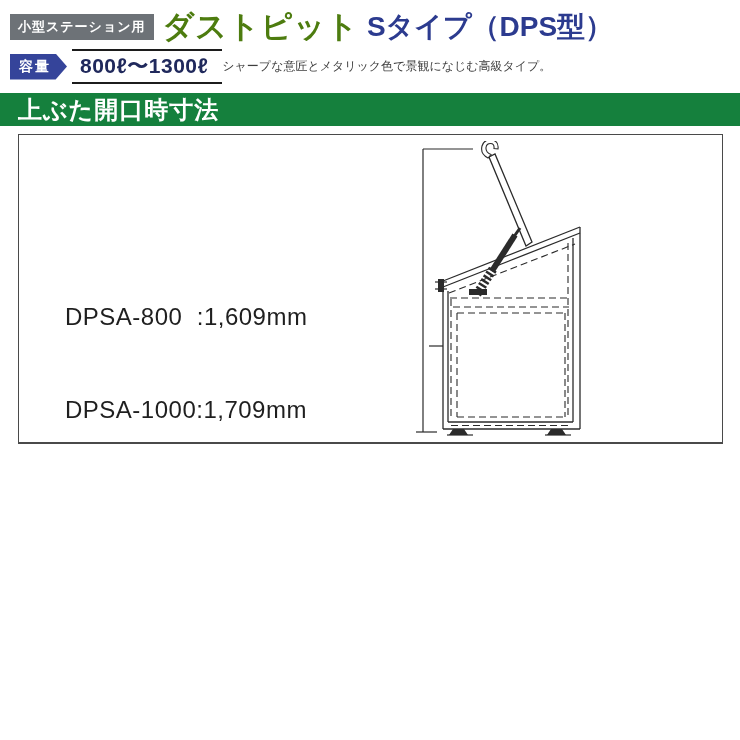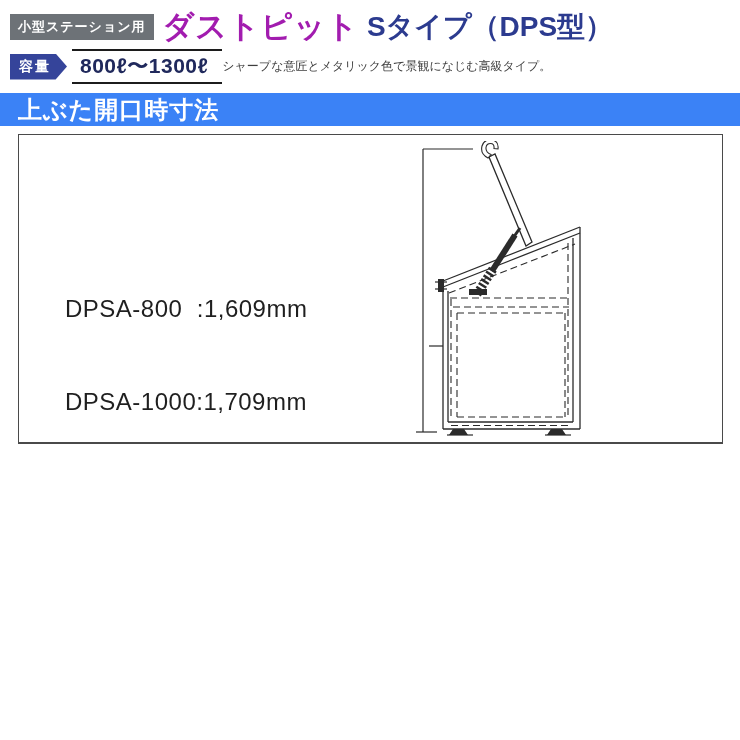--- a/index.html
+++ b/index.html
@@ -4,48 +4,48 @@
 <style>
   html,body{margin:0;padding:0;background:#ffffff;}
   body{width:740px;height:740px;position:relative;overflow:hidden;
        font-family:"Liberation Sans", sans-serif;color:#2b2b2b;}
   .page{position:absolute;inset:0;width:740px;height:740px;background:#fff;}
 
   
   .title-row{position:absolute;top:6px;left:10px;display:flex;align-items:center;}
   .category-badge{background:#6d7277;color:#fff;font-size:13px;font-weight:bold;
       padding:4px 8px;letter-spacing:1px;white-space:nowrap;}
-  .brand{color:#a21caf;font-size:31px;font-weight:bold;margin-left:9px;
+  .brand{color:#4d7c0f;font-size:31px;font-weight:bold;margin-left:9px;
       letter-spacing:1px;white-space:nowrap;}
   .product-type{color:#2c3b8f;font-size:28px;font-weight:bold;margin-left:8px;
       white-space:nowrap;}
   .material-badge{background:#8d9093;color:#fff;border-radius:5px;margin-left:14px;
       text-align:center;padding:3px 9px;line-height:1.2;}
   .material-badge .l1{font-size:12px;font-weight:bold;display:block;}
   .material-badge .l2{font-size:10px;display:block;}
 
   
   .capacity-row{position:absolute;top:49px;left:10px;display:flex;align-items:center;}
   .capacity-badge{background:#35449a;color:#fff;font-size:14px;font-weight:bold;
       padding:4px 16px 4px 9px;letter-spacing:2px;white-space:nowrap;
       clip-path:polygon(0 0,80% 0,100% 50%,80% 100%,0 100%);}
   .capacity-range{margin-left:5px;border-top:2px solid #1c1c1c;border-bottom:2px solid #1c1c1c;
       padding:1px 14px 2px 8px;font-size:21px;font-weight:bold;color:#20295c;
       white-space:nowrap;letter-spacing:0.5px;text-align:center;}
   .tagline{font-size:12px;color:#3e3e3e;white-space:nowrap;}
 
   
-  .section-bar{position:absolute;top:93px;left:0;width:740px;height:33px;background:#3b82f6;
+  .section-bar{position:absolute;top:93px;left:0;width:740px;height:33px;background:#15803d;
       color:#fff;font-size:24px;font-weight:bold;line-height:33px;padding-left:18px;
       box-sizing:border-box;letter-spacing:1px;}
 
   
   .diagram-box{position:absolute;top:134px;left:18px;width:705px;height:310px;
       border:1px solid #4a4a4a;border-bottom-width:2px;background:#fff;box-sizing:border-box;}
-  .dims{position:absolute;left:46px;top:96px;font-size:24px;color:#1f1f1f;
+  .dims{position:absolute;left:46px;top:104px;font-size:24px;color:#1f1f1f;
       line-height:31px;white-space:pre;letter-spacing:0.5px;}
   .drawing{position:absolute;left:394px;top:6px;width:180px;height:298px;}
 </style>
 </head>
 <body>
 
 <div class="page">
 
   <div class="title-row">
     <span class="category-badge">小型ステーション用</span>

